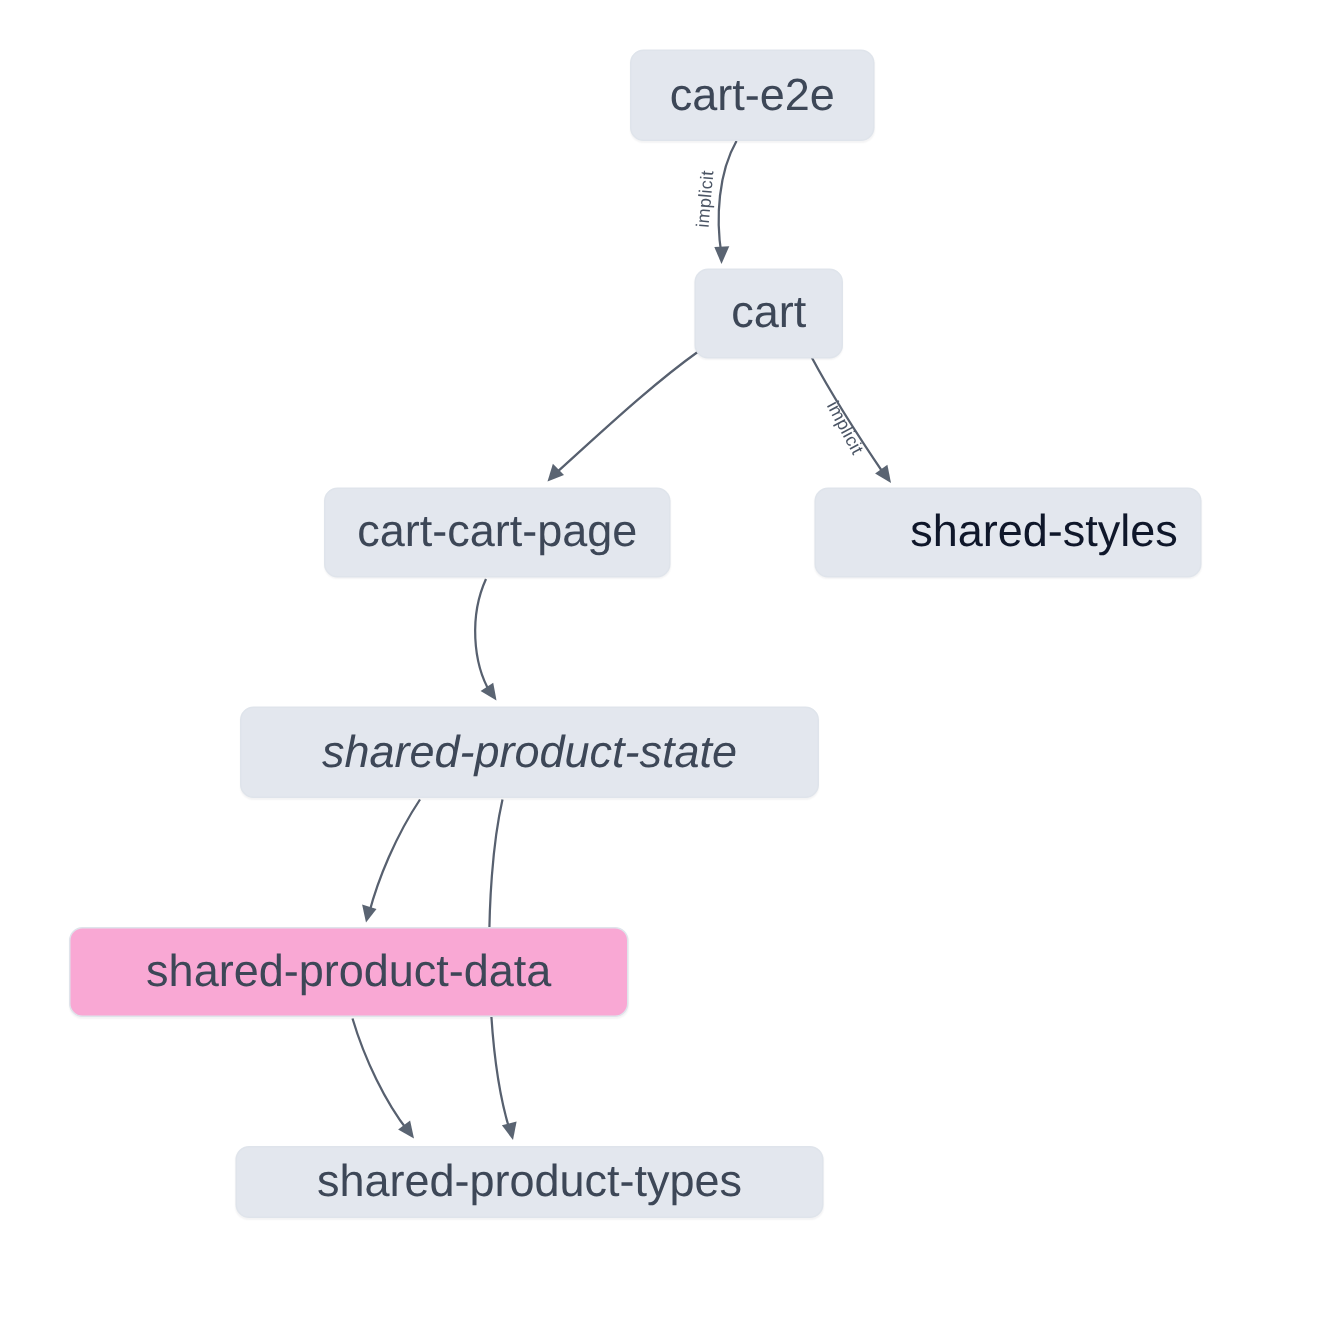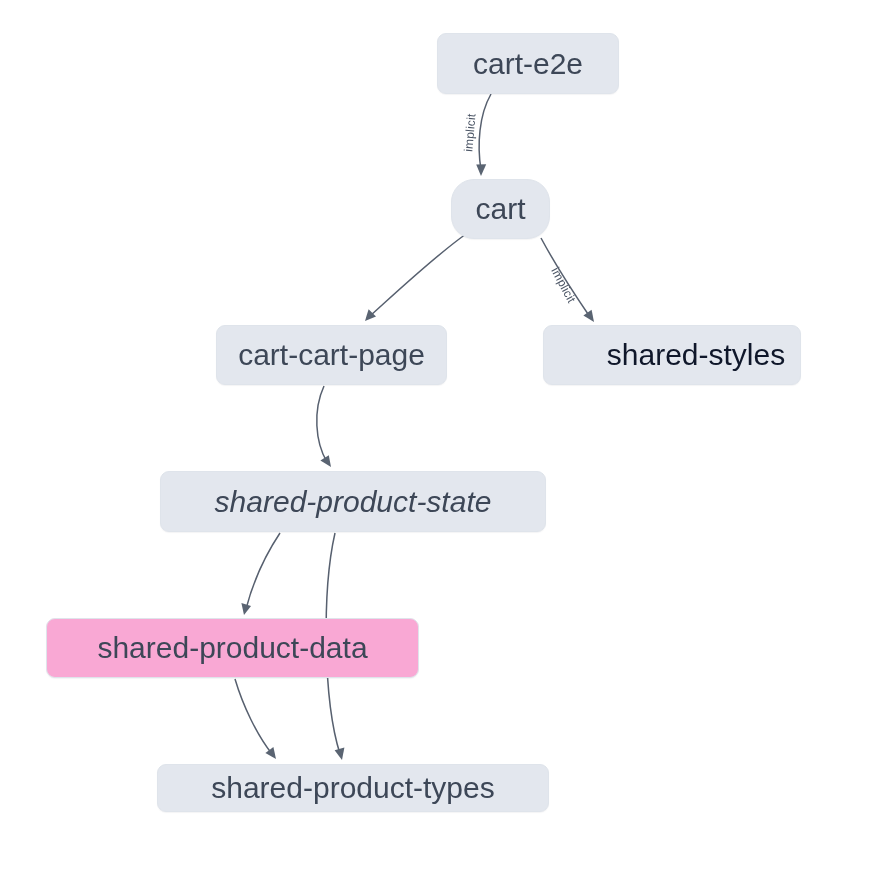--- a/index.html
+++ b/index.html
@@ -95,24 +95,24 @@
           <path class="edge-arrow" d="M 342 760 L 334.6 750.2 L 344.4 747.6 Z"></path>
         </g>
         <g>
           <path class="edge-path" d="M 235 679 C 243 706 257 735 272 754" stroke="#57606f"></path>
           <path class="edge-arrow" d="M 276 759 L 265.4 753 L 273.4 747 Z"></path>
         </g>
       </g>
   </svg>
 
   <div id="nodes-group">
-      <div class="node" style="left: 437px; top: 33px; width: 182px; height: 61px; background: rgb(227, 231, 238); border-color: rgb(223, 228, 235); color: rgb(61, 71, 87);">
+      <div class="node" style="left: 420px; top: 33px; width: 163px; height: 61px; background: rgb(227, 231, 238); border-color: rgb(223, 228, 235); color: rgb(61, 71, 87);">
         <span class="node-label" style="font-size: 30px;">cart-e2e</span>
       </div>
-      <div class="node" style="left: 451px; top: 179px; width: 99px; height: 60px; background: rgb(227, 231, 238); border-color: rgb(223, 228, 235); color: rgb(61, 71, 87); border-radius: 23px;">
+      <div class="node" style="left: 463px; top: 179px; width: 99px; height: 60px; background: rgb(227, 231, 238); border-color: rgb(223, 228, 235); color: rgb(61, 71, 87);">
         <span class="node-label" style="font-size: 30px;">cart</span>
       </div>
       <div class="node" style="left: 216px; top: 325px; width: 231px; height: 60px; background: rgb(227, 231, 238); border-color: rgb(223, 228, 235); color: rgb(61, 71, 87);">
         <span class="node-label" style="font-size: 30px;">cart-cart-page</span>
       </div>
       <div class="node" style="left: 543px; top: 325px; width: 258px; height: 60px; background: rgb(227, 231, 238); border-color: rgb(223, 228, 235); color: #0f172a; padding-left: 48px;">
         <span class="node-label" style="font-size: 30px;">shared-styles</span>
       </div>
       <div class="node" style="left: 160px; top: 471px; width: 386px; height: 61px; background: rgb(227, 231, 238); border-color: rgb(223, 228, 235); color: rgb(61, 71, 87); font-style: italic;">
         <span class="node-label" style="font-size: 30px;">shared-product-state</span>

